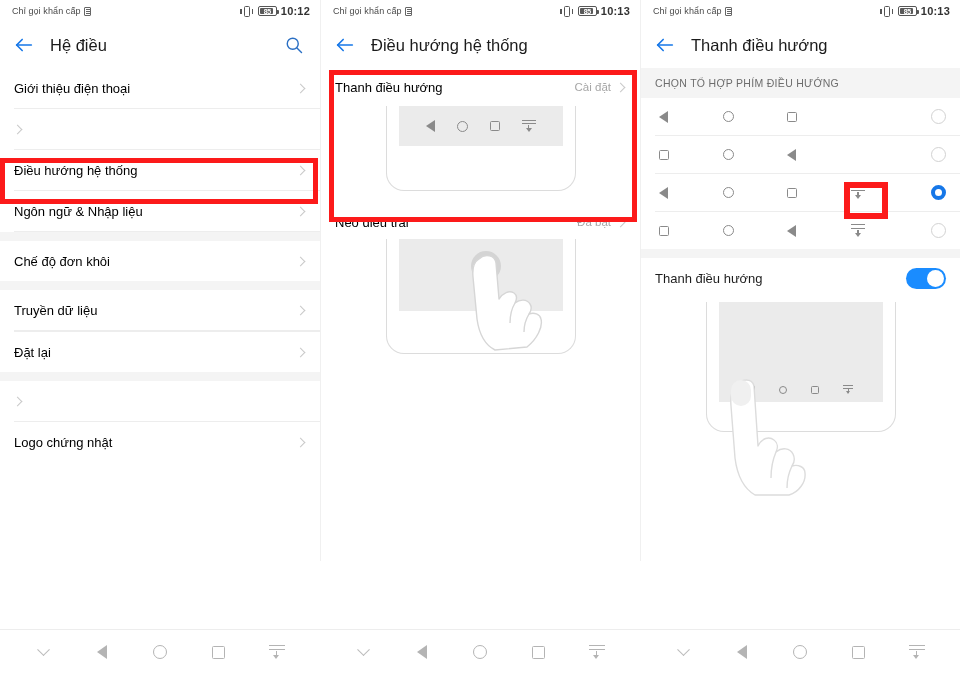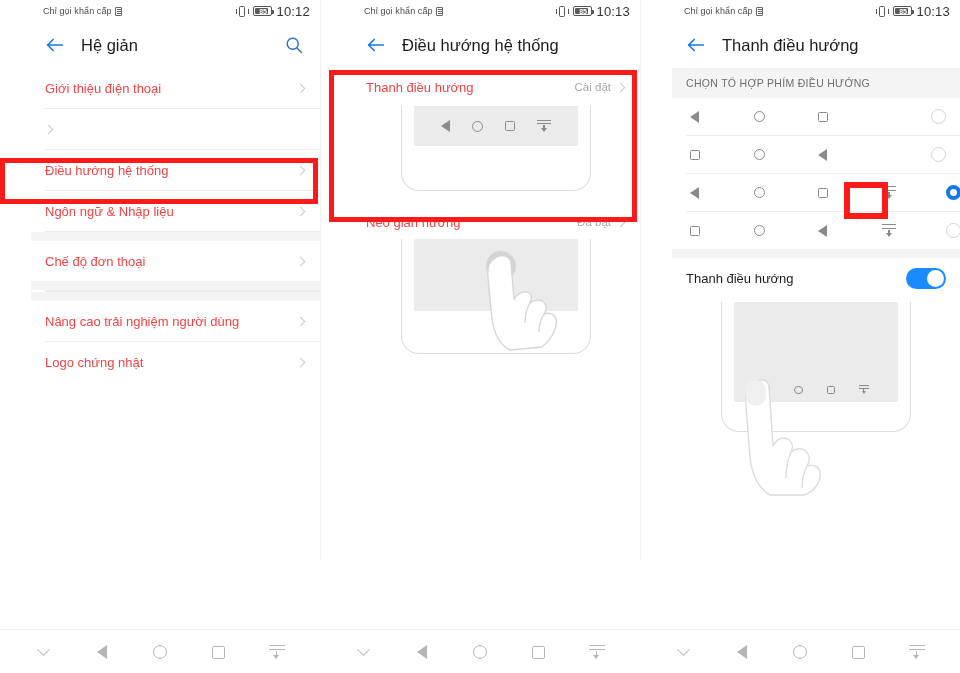--- a/index.html
+++ b/index.html
@@ -13,36 +13,35 @@
   .screens {
     display: flex;
     width: 960px; height: 673px;
     position: relative;
   }
   .panel {
     width: 320px; height: 561px;
     position: relative;
     background: #ffffff;
     overflow: hidden;
-    padding-left: 31px;
   }
   .panel + .panel { border-left: 1px solid #f0f0f0; }
 
   
   .statusbar {
     height: 22px;
     display: flex; align-items: center;
     justify-content: space-between;
     padding: 0 10px 0 12px;
     font-size: 9px; color: #4a4a4a;
     letter-spacing: 0.1px;
   }
   .sb-left { display: flex; align-items: center; gap: 3px; }
   .sb-right { display: flex; align-items: center; gap: 4px; }
-  .sb-time { font-size: 13px; color: #333; letter-spacing: 0.2px; }
+  .sb-time { font-size: 11px; color: #333; letter-spacing: 0.2px; font-weight: bold; }
   .sim-icon {
     width: 7px; height: 9px; border: 1px solid #666;
     border-radius: 1px; position: relative; display:inline-block;
   }
   .sim-icon:before {
     content:""; position:absolute; left:1px; top:1.5px;
     width:4px; height:1px; background:#666;
     box-shadow: 0 2px 0 #666, 0 4px 0 #666;
   }
   .vib-icon { position: relative; width: 14px; height: 11px; display:inline-block; }
@@ -88,21 +87,21 @@
   }
   .appbar-spacer { flex: 1 1 auto; }
   .search-btn { width: 24px; height: 24px; display:flex; align-items:center; justify-content:center; cursor:pointer; }
 
   
   .list { background: #fff; }
   .row {
     height: 40px; display: flex; align-items: center;
     padding: 0 13px 0 14px; position: relative; background:#fff;
   }
-  .row .label { font-size: 13px; color: #ef4444; flex: 1 1 auto; }
+  .row .label { font-size: 13px; color: #000000; flex: 1 1 auto; }
   .row .value { font-size: 11.5px; color: #a6a6a6; margin-right: 6px; text-align: right; }
   .chev {
     width: 7px; height: 7px; border-right: 1.3px solid #c9c9c9;
     border-top: 1.3px solid #c9c9c9; transform: rotate(45deg);
     flex: 0 0 auto; margin-right: 3px;
   }
   .divider { height: 1px; background: #ededed; margin-left: 14px; }
   .gap { height: 9px; background: #f4f4f4; }
 
   
@@ -245,21 +244,21 @@
       </div>
     </div>
 
     <div class="appbar">
       <div class="back-arrow">
         <svg width="22" height="22" viewBox="0 0 24 24" fill="none" stroke="#1677e8" stroke-width="1.8" stroke-linecap="round" stroke-linejoin="round">
           <path d="M20 12H4"></path>
             <path d="M10 6l-6 6 6 6"></path>
         </svg>
       </div>
-      <div class="appbar-title">Hệ giản</div>
+      <div class="appbar-title">Hệ điều</div>
       <div class="appbar-spacer"></div>
       <div class="search-btn">
         <svg width="20" height="20" viewBox="0 0 24 24" fill="none" stroke="#2a6fc4" stroke-width="1.7" stroke-linecap="round">
           <circle cx="10.5" cy="10.5" r="6.6"></circle>
             <path d="M15.6 15.6L21 21"></path>
         </svg>
       </div>
     </div>
 
     <div class="list" id="p1-list">
@@ -277,29 +276,36 @@
           <span class="chev"></span>
         </div>
         <div class="divider"></div>
         <div class="row">
           <span class="label">Ngôn ngữ &amp; Nhập liệu</span>
           <span class="chev"></span>
         </div>
         <div class="divider"></div>
         <div class="gap"></div>
         <div class="row">
-          <span class="label">Chế độ đơn thoại</span>
+          <span class="label">Chế độ đơn khôi</span>
           <span class="chev"></span>
         </div>
         <div class="gap"></div>
-        <div class="divider"></div>
-        <div class="divider"></div>
+        <div class="row">
+          <span class="label">Truyền dữ liệu</span>
+          <span class="chev"></span>
+        </div>
+        <div class="divider"></div>
+        <div class="divider"></div>
+        <div class="row">
+          <span class="label">Đặt lại</span>
+          <span class="chev"></span>
+        </div>
         <div class="gap"></div>
         <div class="row">
-          <span class="label">Nâng cao trải nghiệm người dùng</span>
           <span class="chev"></span>
         </div>
         <div class="divider"></div>
         <div class="row">
           <span class="label">Logo chứng nhật</span>
           <span class="chev"></span>
         </div>
       </div>
 
     <div class="redbox" style="left:0px; top:158px; width:318px; height:46px;"></div>
@@ -358,21 +364,21 @@
                   </span>
               </span>
             </div>
           </div>
         </div>
       </div>
     </div>
 
     <div style="margin-top:14px;">
       <div class="row" style="height:34px;">
-        <span class="label">Neo giản hướng</span>
+        <span class="label">Neo điều trải</span>
         <span class="value">Đã bật</span>
         <span class="chev"></span>
       </div>
       <div class="phone-ill" style="width:190px; height:115px;">
         <div class="phone-body" style="height:115px; border-radius:0 0 18px 18px; position:relative;">
           <div class="phone-screen" style="height:72px; margin:0 12px; position:relative;">
 
             <div style="position:absolute;left:72px;top:12px;width:30px;height:30px;border-radius:50%;border:5px solid #d4d4d4;"></div>
           </div>
 

